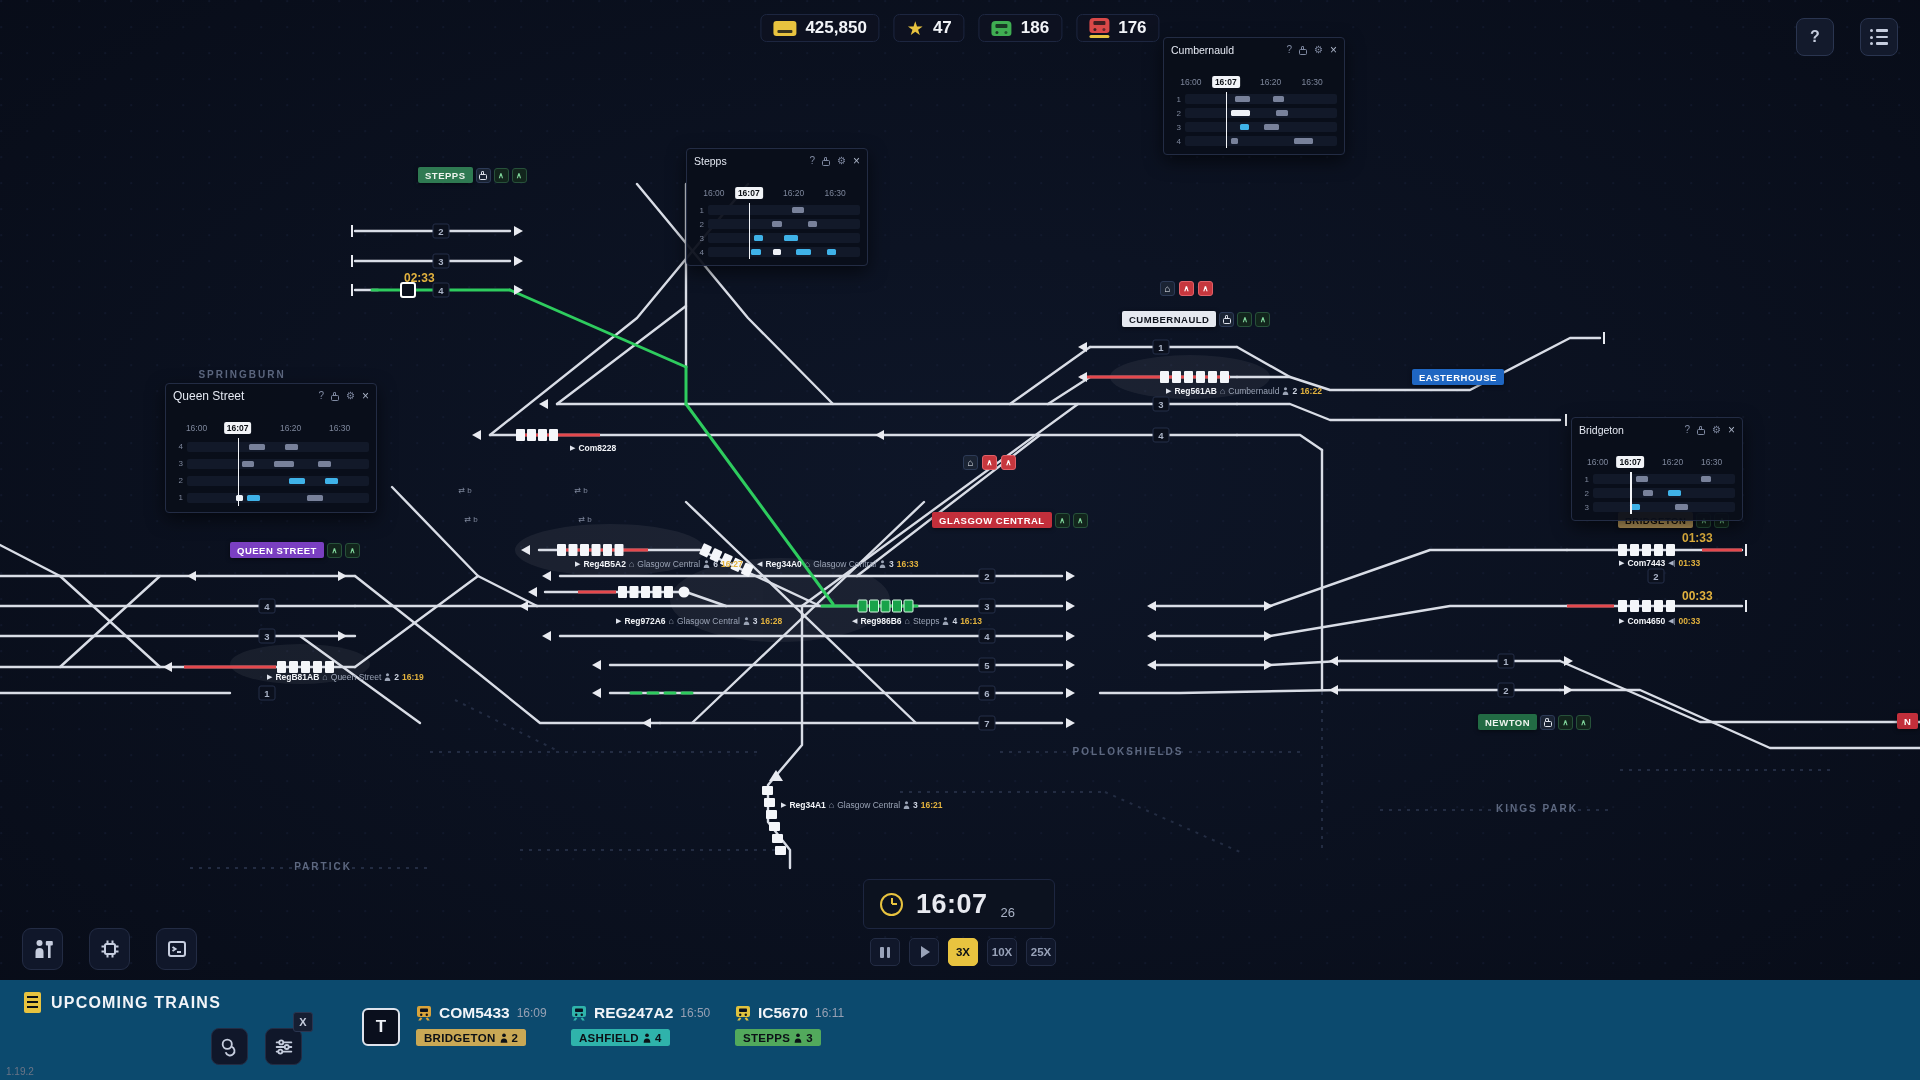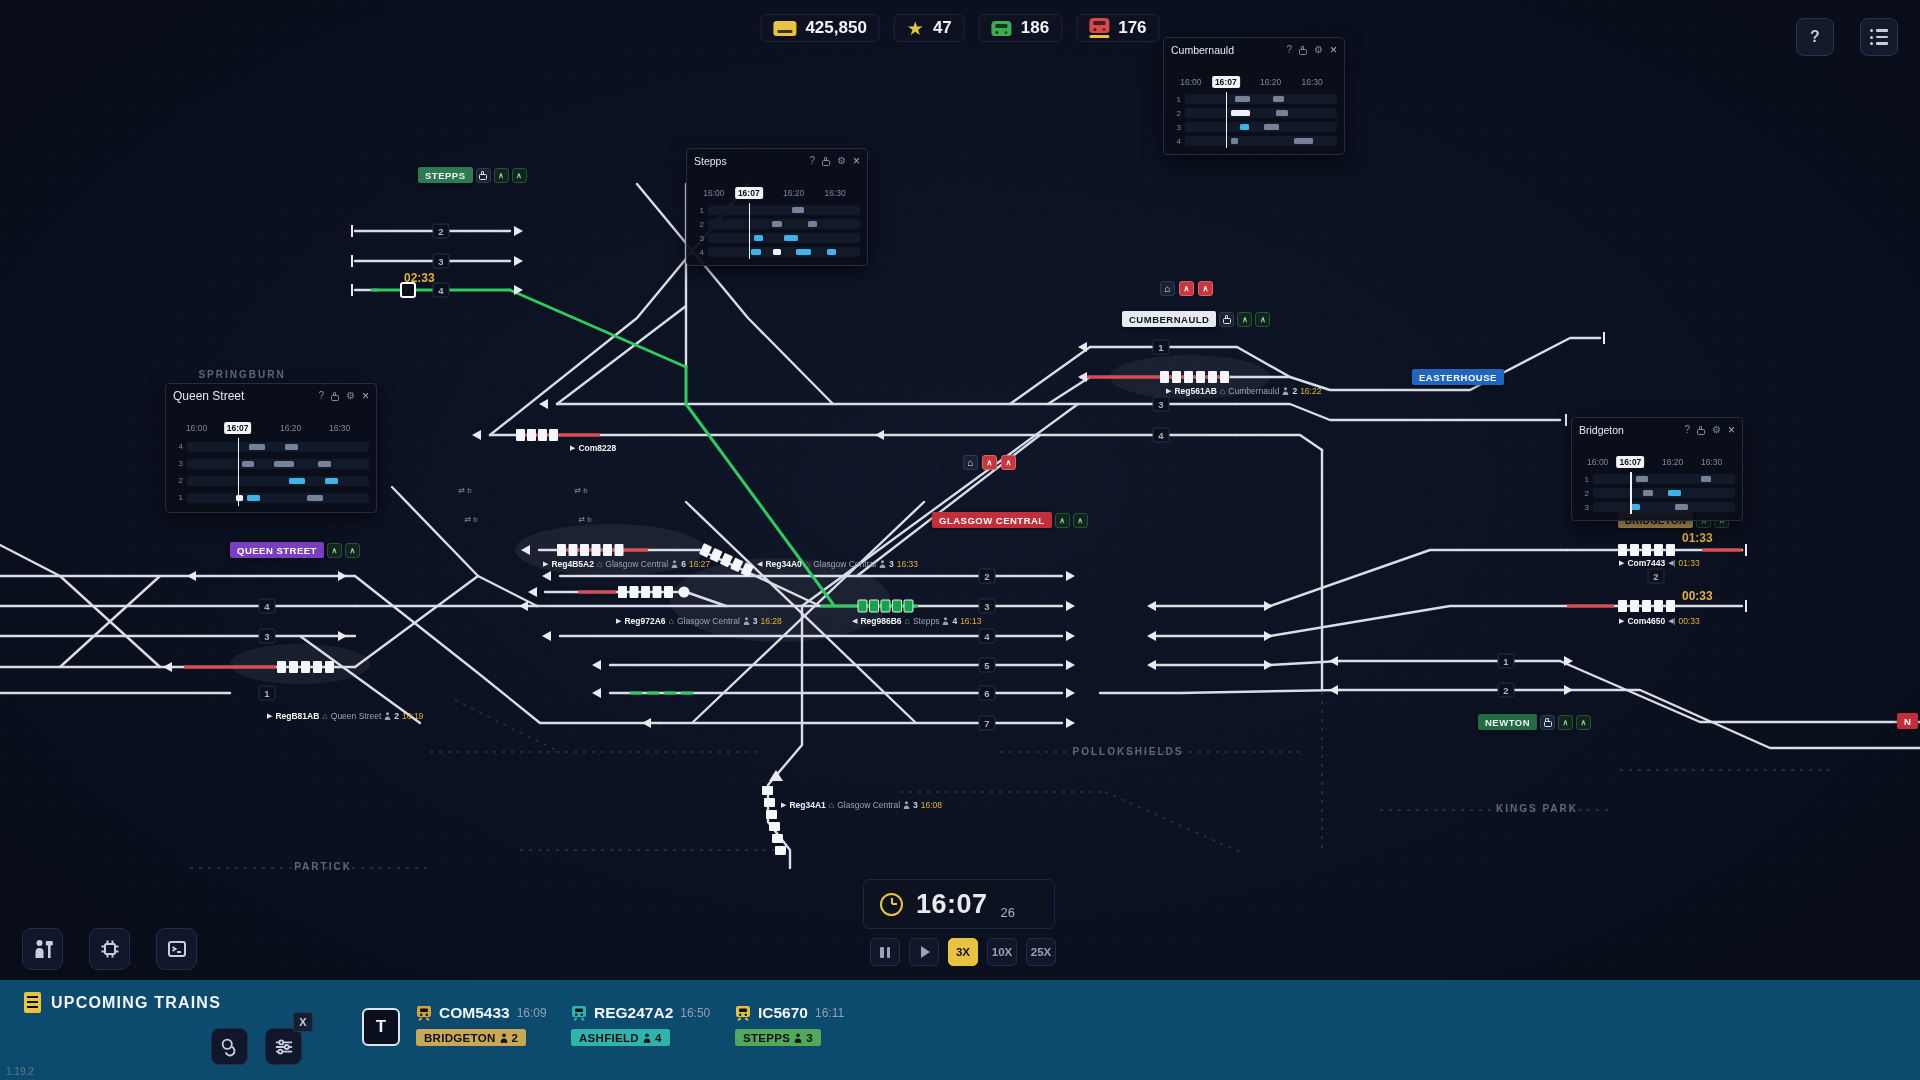--- a/index.html
+++ b/index.html
@@ -123,21 +123,21 @@
         border-radius:2.5px;color:#aab3c6;font-size:9.5px;font-weight:bold;line-height:13px;text-align:center;padding:0 1px;z-index:2}
   .cdown{position:absolute;font-size:12px;font-weight:bold;color:#e2b23e;white-space:nowrap;z-index:3}
   .shunt{position:absolute;transform:translate(-50%,-50%);font-size:8px;color:#7e879c;white-space:nowrap;cursor:pointer;z-index:2}
   .ttag{position:absolute;display:flex;gap:3px;align-items:center;font-size:8.5px;white-space:nowrap;z-index:3;cursor:pointer}
   .tdir{color:#dfe3ec;font-size:7px}
   .tcode{color:#f2f4f8;font-weight:bold}
   .tmark{color:#aab3c6;font-size:7px}
   .thouse{color:#9aa3b5;font-size:9px;line-height:1}
   .tdest{color:#9aa3b5}
   .tpax{color:#cdd3e0;font-weight:bold}
-  .ttime{color:#e2b23e;font-weight:normal}
+  .ttime{color:#e2b23e;font-weight:bold}
   .ttag svg{color:#9aa3b5}
   .lk{display:inline-block;width:8px;height:6px;border:1.4px solid currentColor;border-radius:1.5px;position:relative;margin-top:4px;box-sizing:border-box}
   .lk::before{content:"";position:absolute;left:.6px;top:-4.4px;width:3.6px;height:3.6px;border:1.4px solid currentColor;
               border-bottom:0;border-radius:4px 4px 0 0;box-sizing:border-box}
 </style>
 </head>
 <body>
 
 <svg id="track-map" width="1920" height="1080" viewBox="0 0 1920 1080">
   <defs>
@@ -464,21 +464,21 @@
     </div>
     <div class="warn-group" style="left: 963px; top: 455px;">
       <button class="map-btn house-btn">⌂</button>
       <button class="map-btn alert-btn">∧</button>
       <button class="map-btn alert-btn">∧</button>
     </div>
     <div class="ttag" style="left: 570px; top: 443px;">
       <span class="tdir">▶</span>
       <span class="tcode">Com8228</span>
     </div>
-    <div class="ttag" style="left: 543px; top: 559px;">
+    <div class="ttag" style="left: 575px; top: 559px;">
       <span class="tdir">▶</span>
       <span class="tcode">Reg4B5A2</span>
       <span class="thouse">⌂</span>
       <span class="tdest">Glasgow Central</span>
       <svg viewBox="0 0 10 12" width="7" height="8">
         <circle cx="5" cy="2.6" r="2.3" fill="currentColor"></circle>
         <path d="M0.8 12 Q0.8 6.6 5 6.6 Q9.2 6.6 9.2 12 Z" fill="currentColor"></path>
       </svg>
       <span class="tpax">6</span>
       <span class="ttime">16:27</span>
@@ -534,23 +534,23 @@
     <div class="ttag" style="left: 781px; top: 800px;">
       <span class="tdir">▶</span>
       <span class="tcode">Reg34A1</span>
       <span class="thouse">⌂</span>
       <span class="tdest">Glasgow Central</span>
       <svg viewBox="0 0 10 12" width="7" height="8">
         <circle cx="5" cy="2.6" r="2.3" fill="currentColor"></circle>
         <path d="M0.8 12 Q0.8 6.6 5 6.6 Q9.2 6.6 9.2 12 Z" fill="currentColor"></path>
       </svg>
       <span class="tpax">3</span>
-      <span class="ttime">16:08</span>
-    </div>
-    <div class="ttag" style="left: 267px; top: 711px;">
+      <span class="ttime">16:21</span>
+    </div>
+    <div class="ttag" style="left: 267px; top: 672px;">
       <span class="tdir">▶</span>
       <span class="tcode">RegB81AB</span>
       <span class="thouse">⌂</span>
       <span class="tdest">Queen Street</span>
       <svg viewBox="0 0 10 12" width="7" height="8">
         <circle cx="5" cy="2.6" r="2.3" fill="currentColor"></circle>
         <path d="M0.8 12 Q0.8 6.6 5 6.6 Q9.2 6.6 9.2 12 Z" fill="currentColor"></path>
       </svg>
       <span class="tpax">2</span>
       <span class="ttime">16:19</span>

